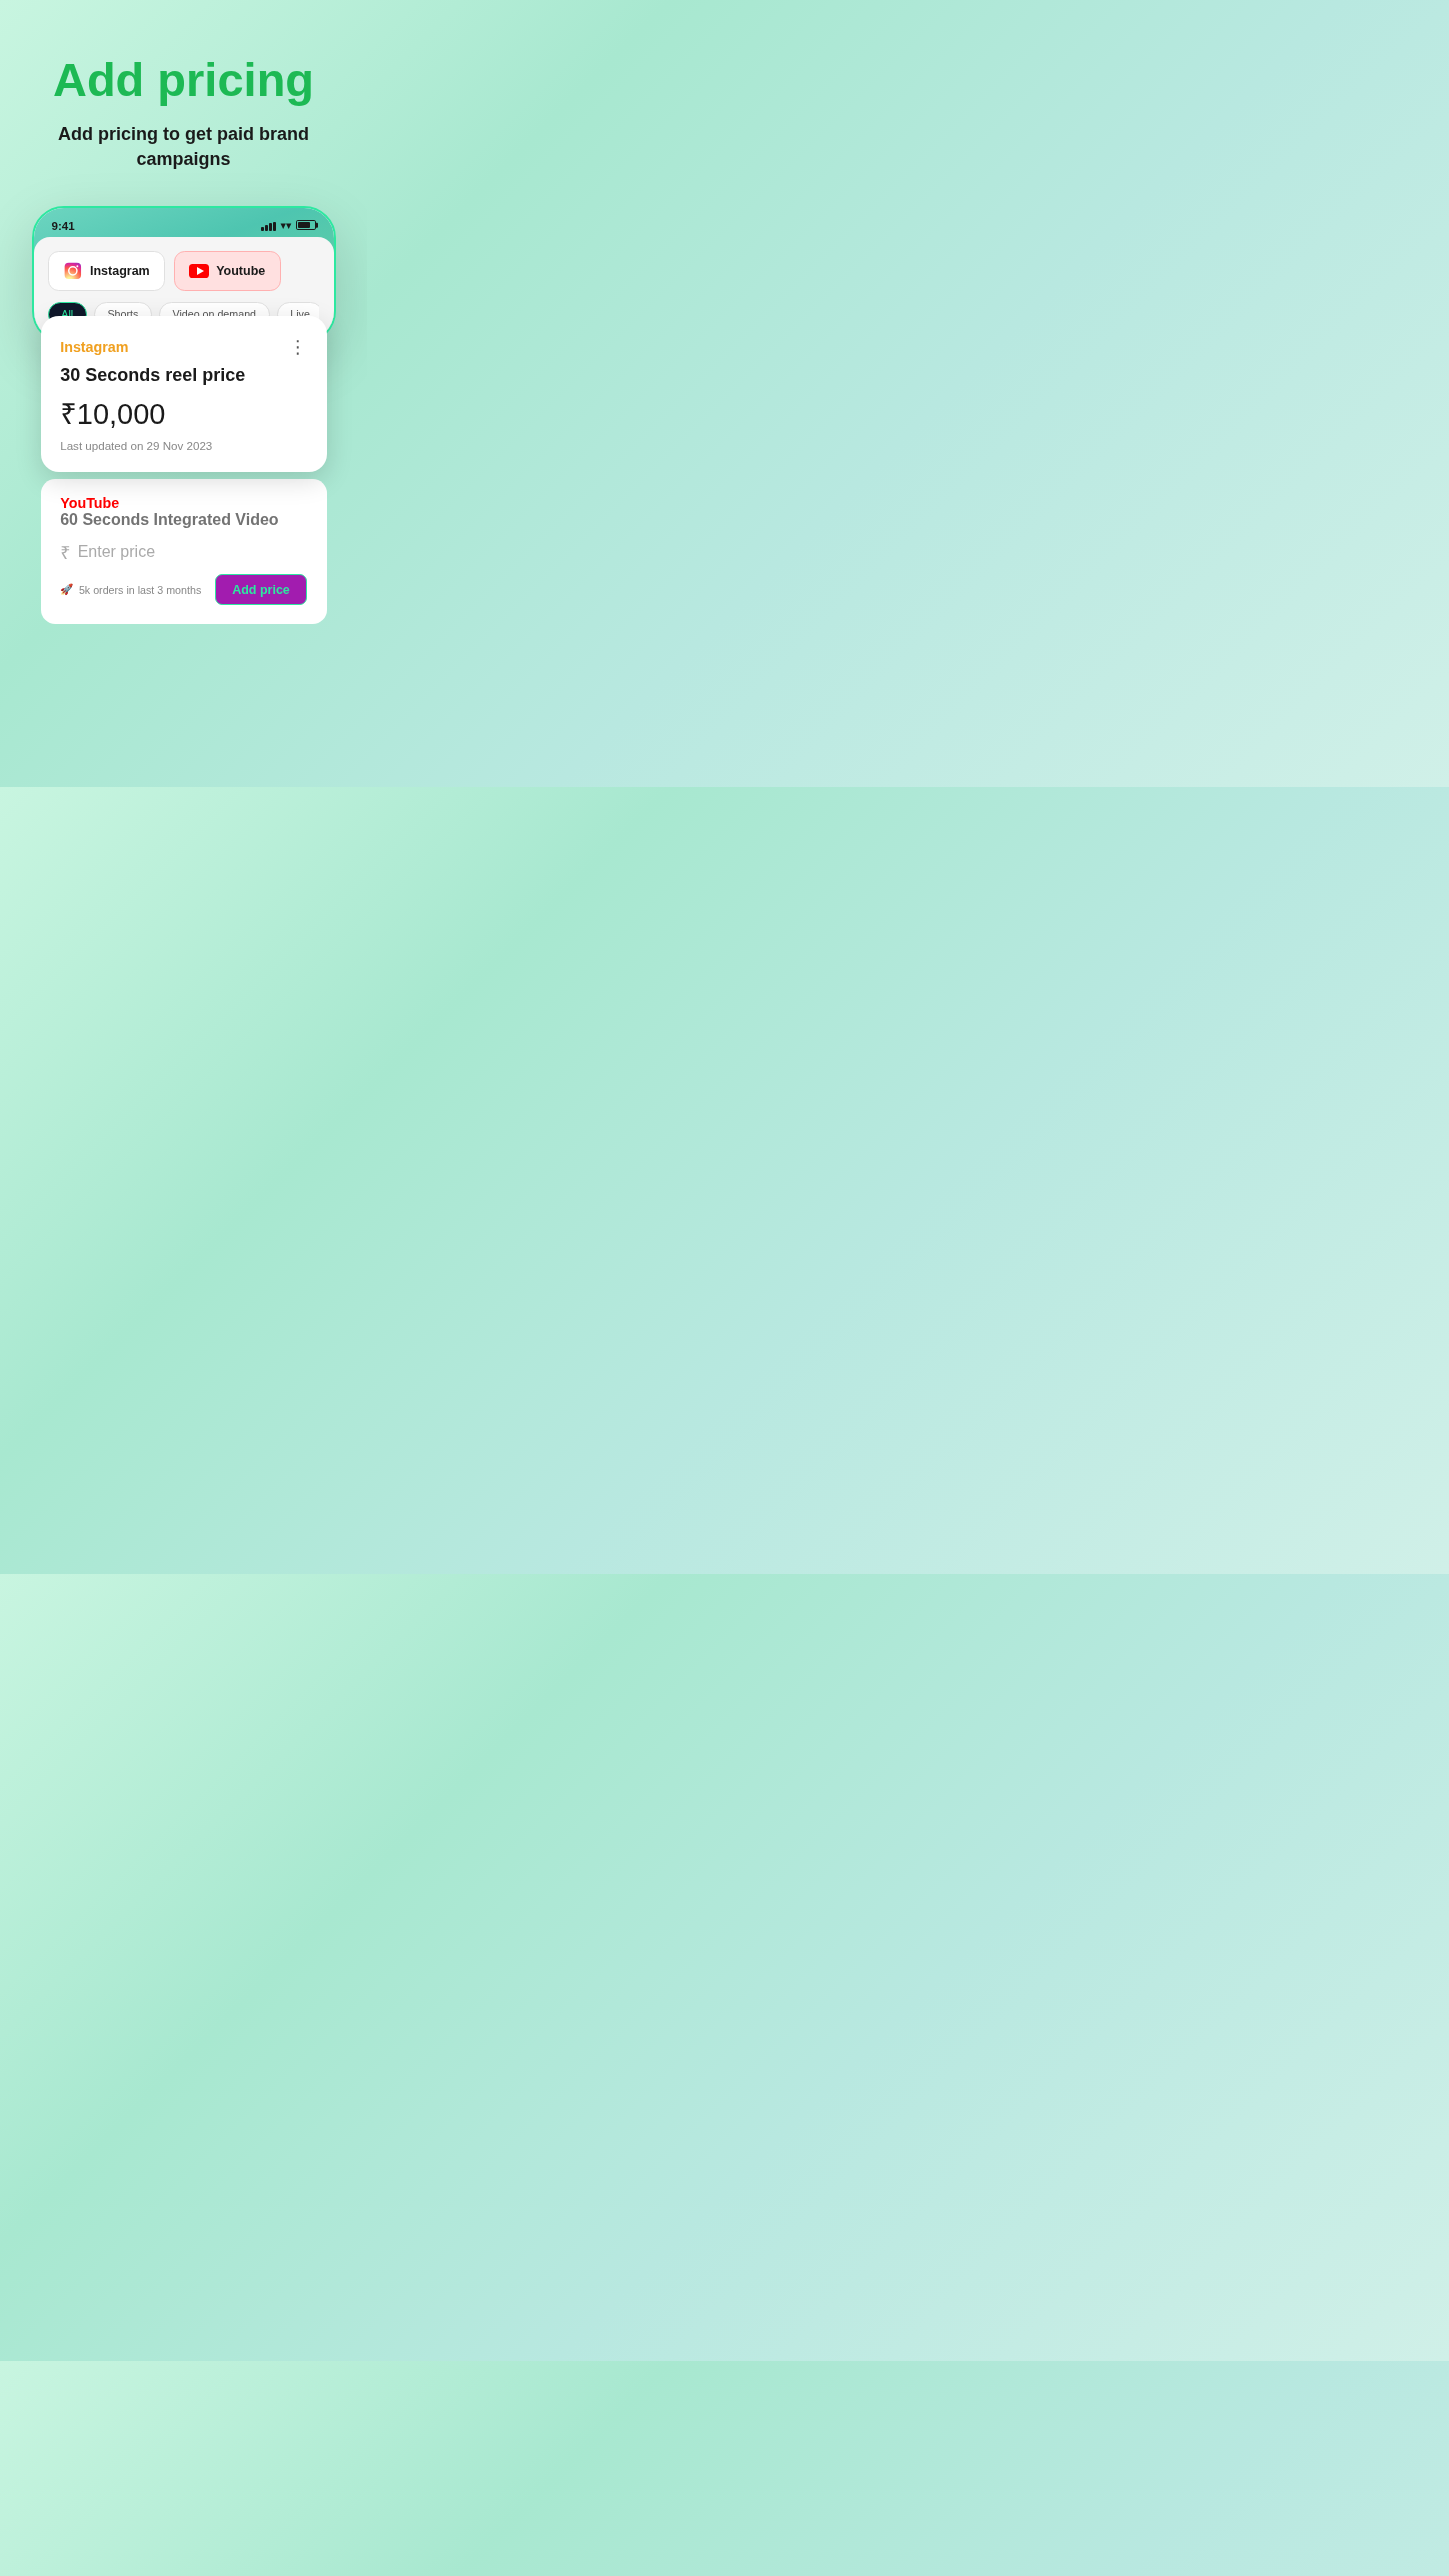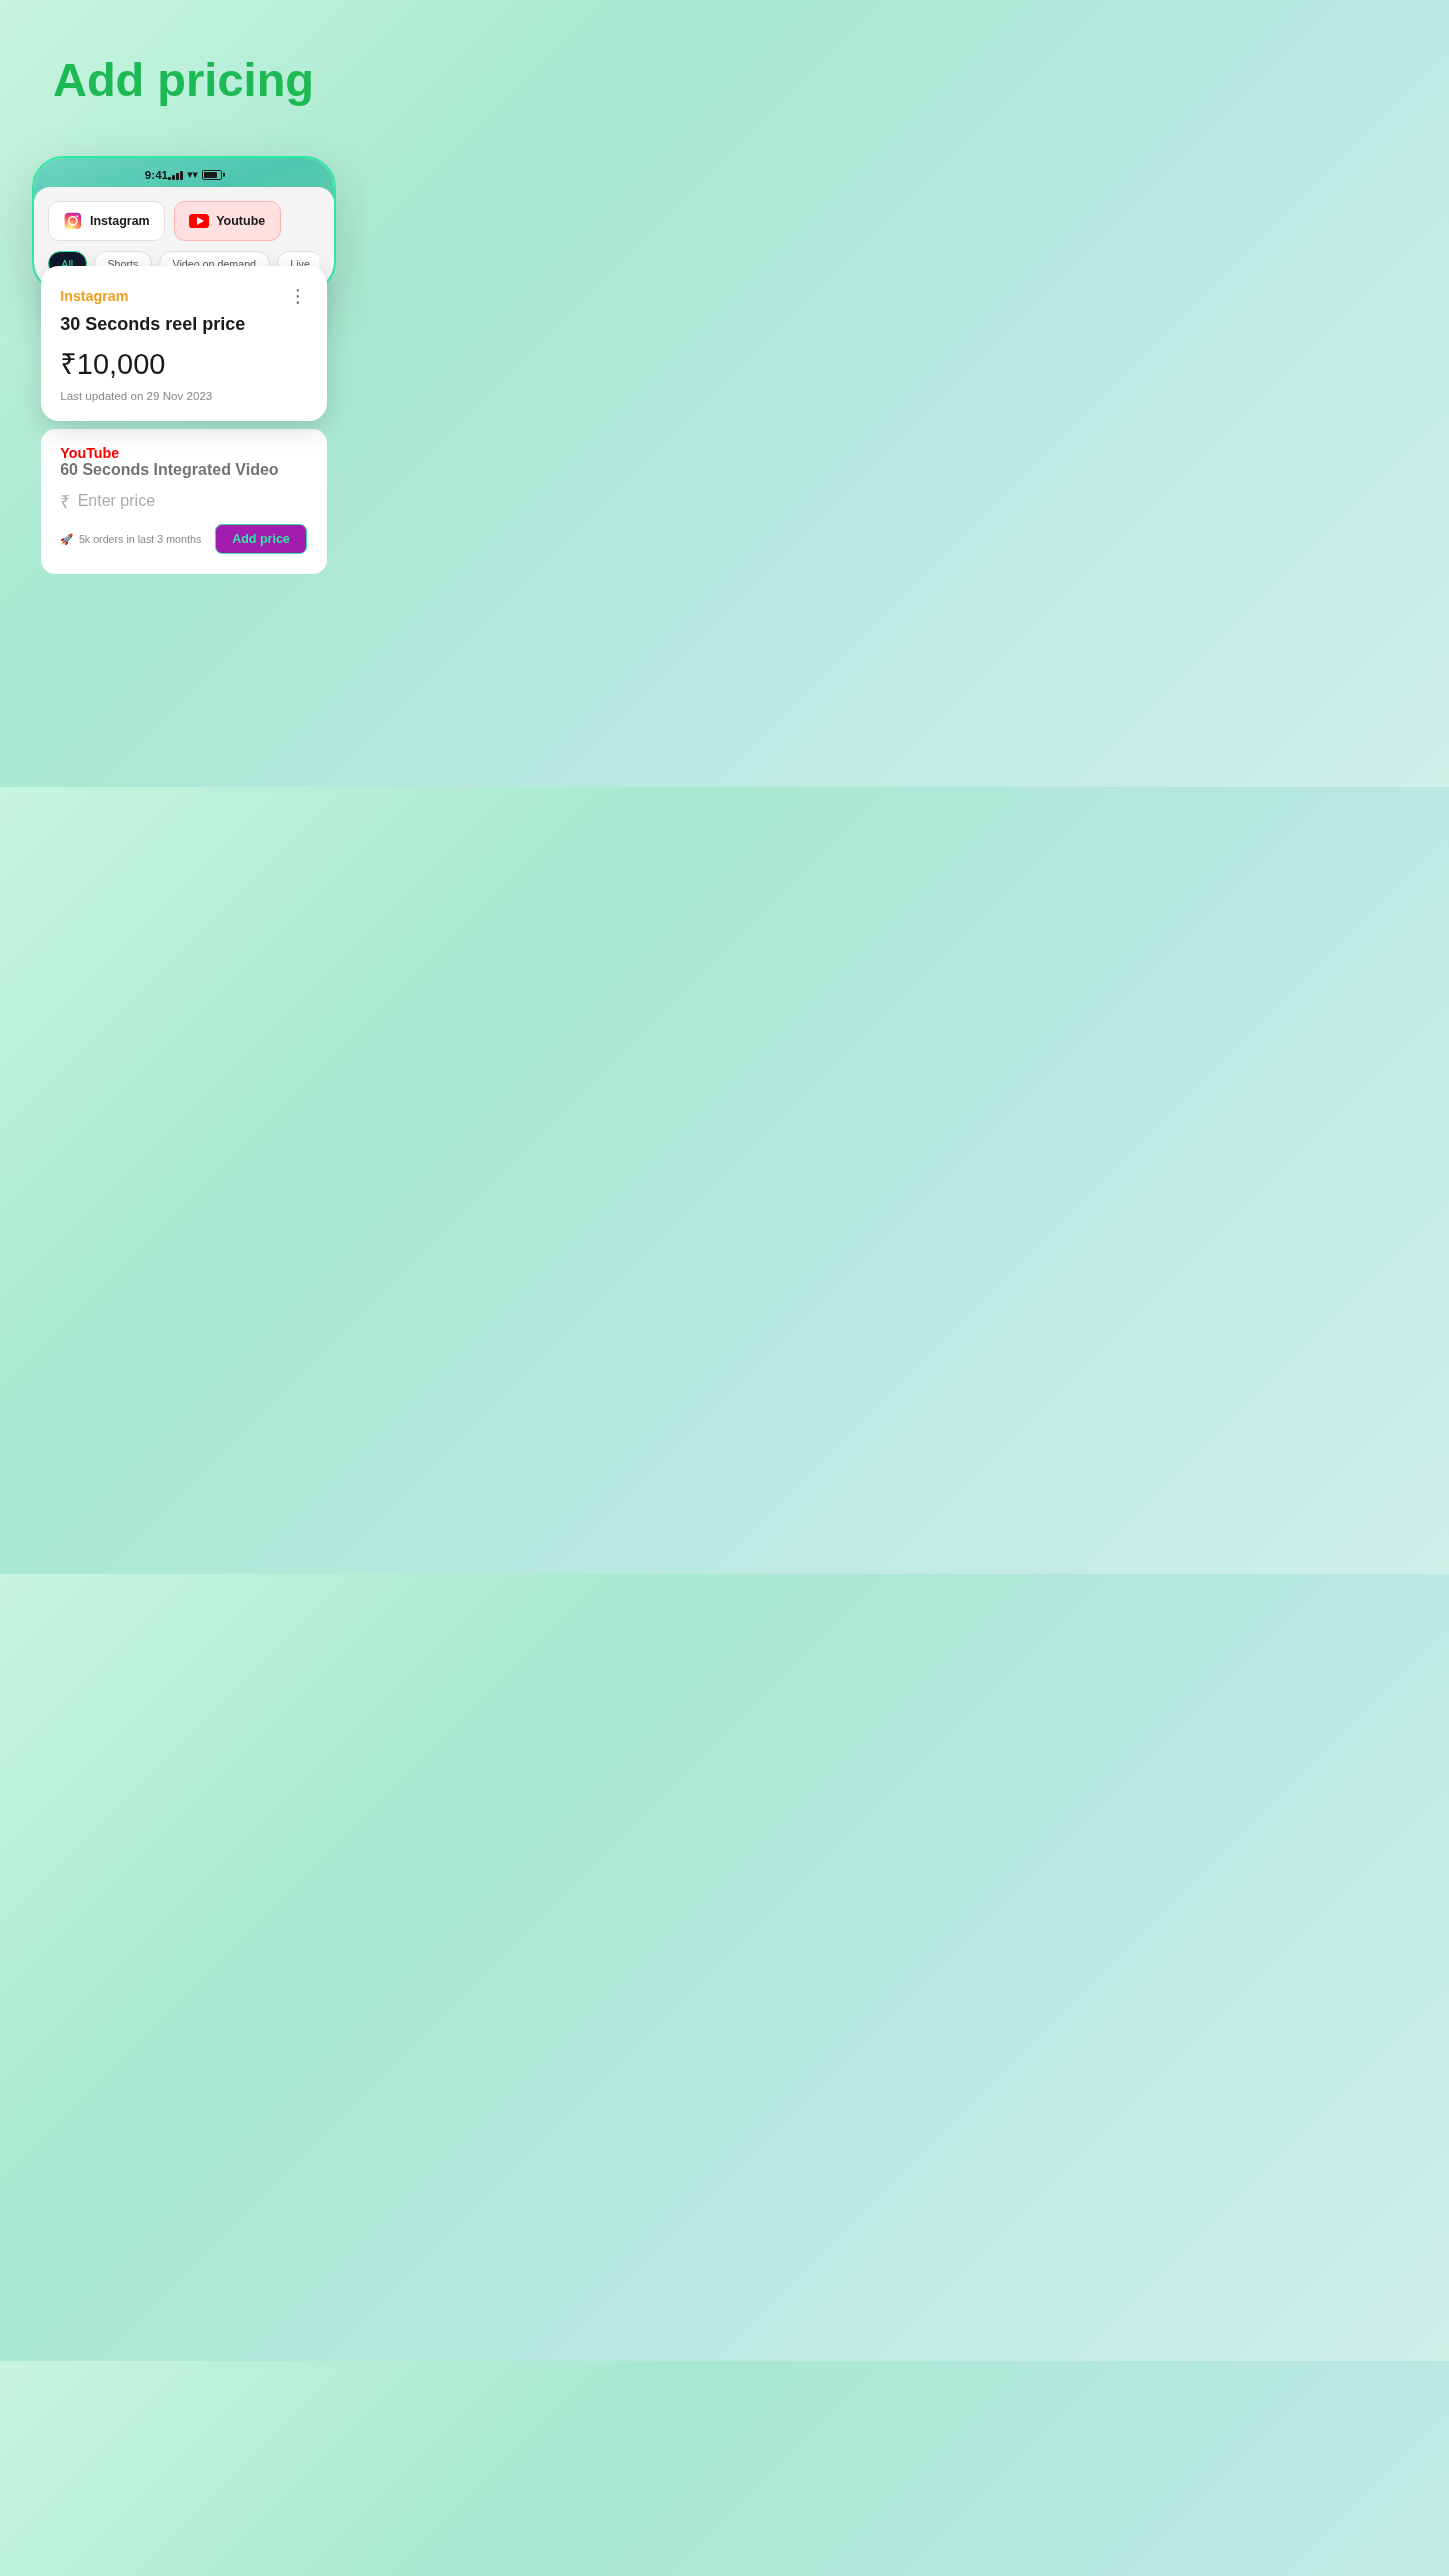--- a/index.html
+++ b/index.html
@@ -43,21 +43,21 @@
       box-shadow: 0 18px 54px rgba(0,0,0,0.15);
     }
 
     .phone-screen {
       background: linear-gradient(160deg, #6dd5c0 0%, #4ec5b0 40%, #6dd5a0 100%);
       padding: 0;
     }
 
     .status-bar {
       display: flex;
-      justify-content: center;
+      justify-content: space-between;
       align-items: center;
       padding: 10.7px 18px 5.4px;
       color: #1a1a1a;
     }
 
     .status-time {
       font-size: 11.6px;
       font-weight: 600;
     }
 
@@ -327,20 +327,21 @@
       box-shadow: 0 7.2px 27px rgba(0,0,0,0.15);
       position: relative;
       z-index: 10;
     }
   </style>
 </head>
 <body>
 
 <div class="page-header">
   <h1 class="main-title">Add pricing</h1>
+  <p class="main-subtitle">Add pricing to get paid brand campaigns</p>
 </div>
 
 <div style="position: relative; width: 304px; margin: 0 auto;">
 
   <div class="phone-frame">
     <div class="phone-screen" style="position:relative;">
 
       <div class="status-bar">
         <span class="status-time">9:41</span>
         <div class="status-icons">

